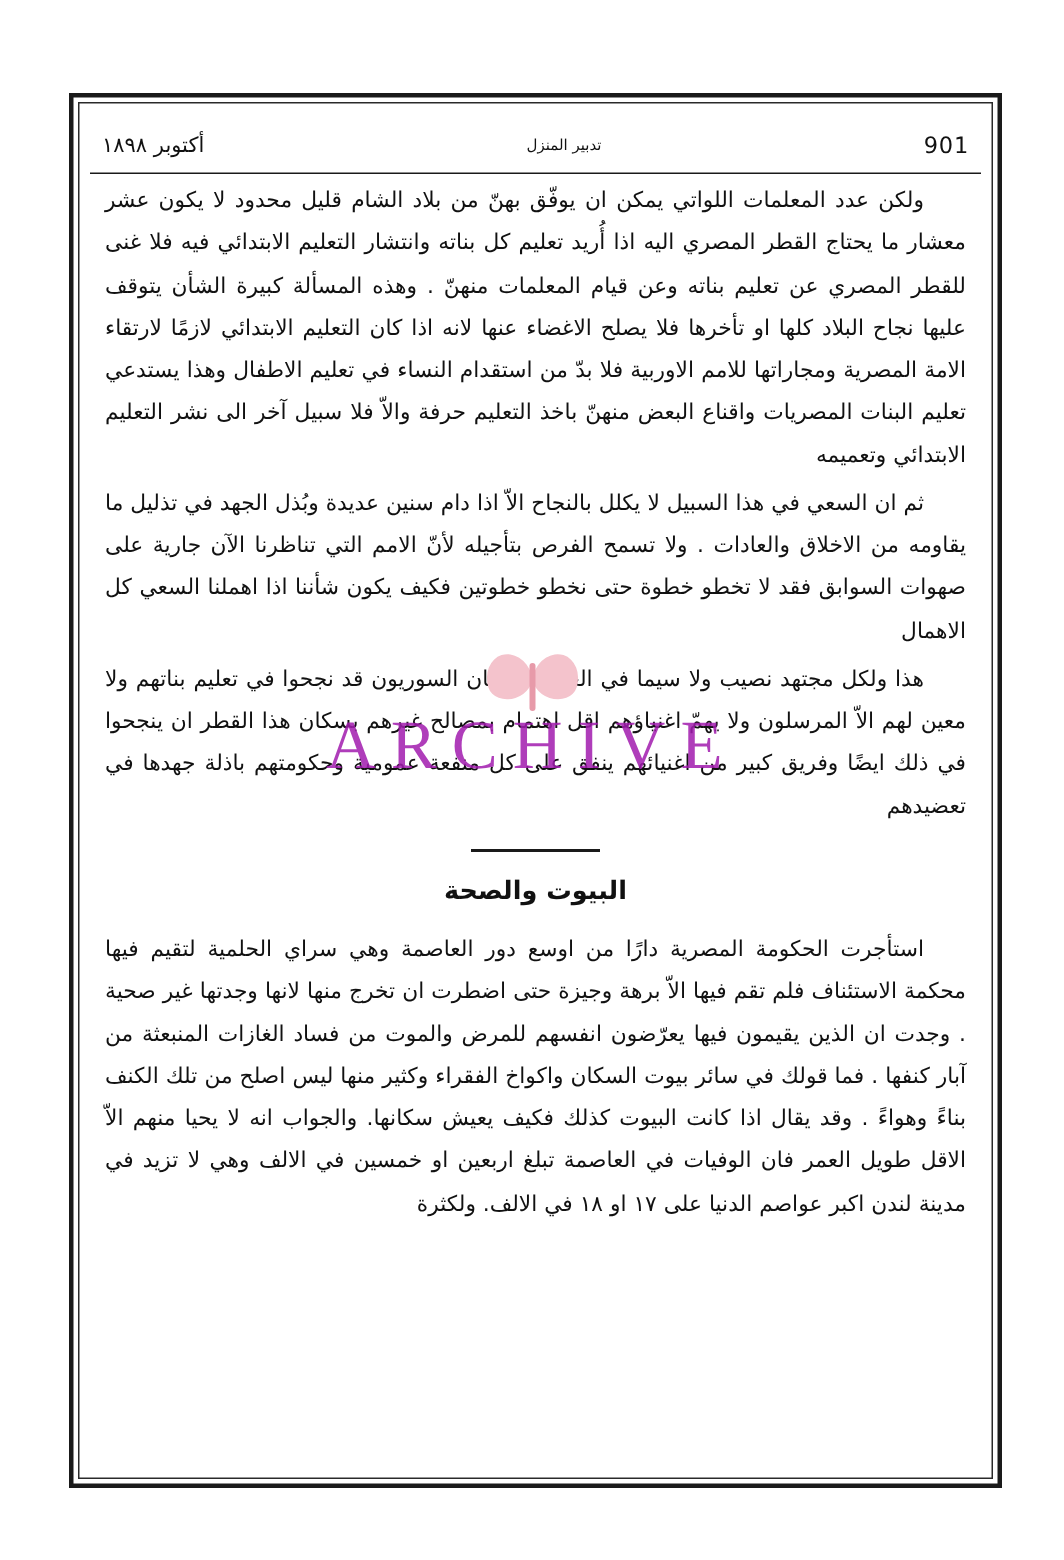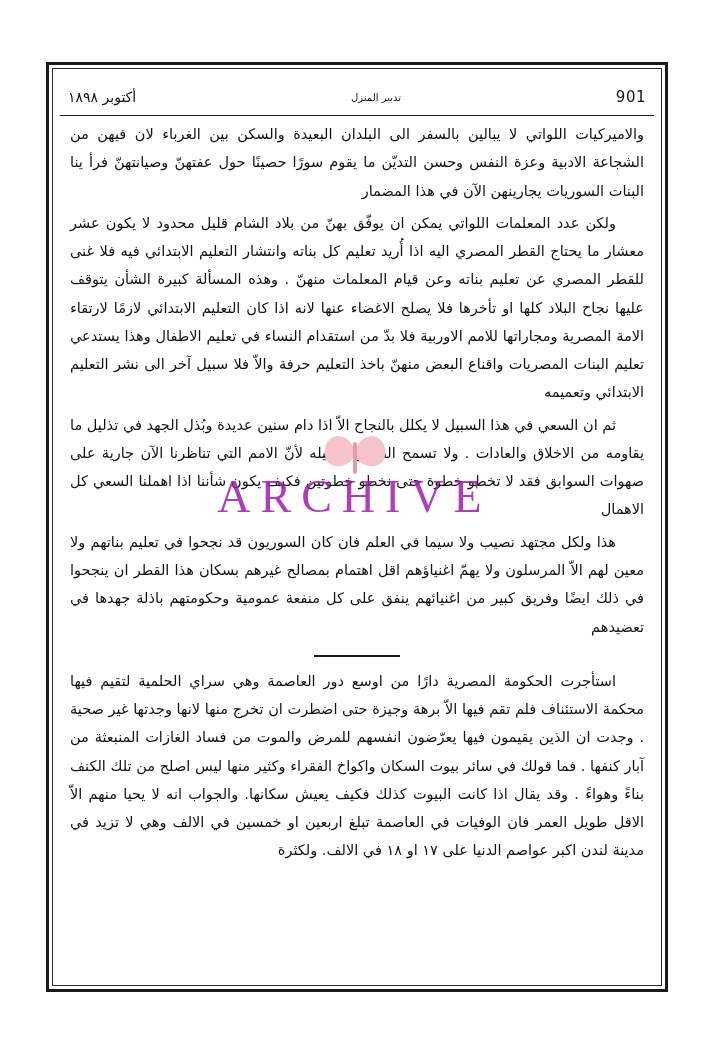--- a/index.html
+++ b/index.html
@@ -157,27 +157,27 @@
   <div class="content">
 
     <div class="page-header">
       <span class="header-right">901</span>
       <span class="header-center">تدبير المنزل</span>
       <span class="header-left">أكتوبر ١٨٩٨</span>
       <div class="header-rule"></div>
     </div>
 
     <div class="body-text">
-      <p class="para no-indent">والاميركيات اللواتي لا يبالين بالسفر الى البلدان البعيدة والسكن بين الغرباء لان فيهن من الشجاعة الادبية وعزة النفس وحسن التديّن ما يقوم سورًا حصينًا حول عفتهنّ وصيانتهنّ فرأ ينا البنات السوريات يجارينهن الآن في هذا المضمار</p>
       <p class="para">ولكن عدد المعلمات اللواتي يمكن ان يوفّق بهنّ من بلاد الشام قليل محدود لا يكون عشر معشار ما يحتاج القطر المصري اليه اذا أُريد تعليم كل بناته وانتشار التعليم الابتدائي فيه فلا غنى للقطر المصري عن تعليم بناته وعن قيام المعلمات منهنّ . وهذه المسألة كبيرة الشأن يتوقف عليها نجاح البلاد كلها او تأخرها فلا يصلح الاغضاء عنها لانه اذا كان التعليم الابتدائي لازمًا لارتقاء الامة المصرية ومجاراتها للامم الاوربية فلا بدّ من استقدام النساء في تعليم الاطفال وهذا يستدعي تعليم البنات المصريات واقناع البعض منهنّ باخذ التعليم حرفة والاّ فلا سبيل آخر الى نشر التعليم الابتدائي وتعميمه</p>
       <p class="para">ثم ان السعي في هذا السبيل لا يكلل بالنجاح الاّ اذا دام سنين عديدة وبُذل الجهد في تذليل ما يقاومه من الاخلاق والعادات . ولا تسمح الفرص بتأجيله لأنّ الامم التي تناظرنا الآن جارية على صهوات السوابق فقد لا تخطو خطوة حتى نخطو خطوتين فكيف يكون شأننا اذا اهملنا السعي كل الاهمال</p>
       <p class="para">هذا ولكل مجتهد نصيب ولا سيما في العلم فان كان السوريون قد نجحوا في تعليم بناتهم ولا معين لهم الاّ المرسلون ولا يهمّ اغنياؤهم اقل اهتمام بمصالح غيرهم بسكان هذا القطر ان ينجحوا في ذلك ايضًا وفريق كبير من اغنيائهم ينفق على كل منفعة عمومية وحكومتهم باذلة جهدها في تعضيدهم</p>
 
       <div class="section-divider"></div>
 
+      <h2 class="section-heading">البيوت والصحة</h2>
 
       <p class="para">استأجرت الحكومة المصرية دارًا من اوسع دور العاصمة وهي سراي الحلمية لتقيم فيها محكمة الاستئناف فلم تقم فيها الاّ برهة وجيزة حتى اضطرت ان تخرج منها لانها وجدتها غير صحية . وجدت ان الذين يقيمون فيها يعرّضون انفسهم للمرض والموت من فساد الغازات المنبعثة من آبار كنفها . فما قولك في سائر بيوت السكان واكواخ الفقراء وكثير منها ليس اصلح من تلك الكنف بناءً وهواءً . وقد يقال اذا كانت البيوت كذلك فكيف يعيش سكانها. والجواب انه لا يحيا منهم الاّ الاقل طويل العمر فان الوفيات في العاصمة تبلغ اربعين او خمسين في الالف وهي لا تزيد في مدينة لندن اكبر عواصم الدنيا على ١٧ او ١٨ في الالف. ولكثرة</p>
     </div>
 
   </div>
 
   <div class="watermark">
     <div class="wm-mark">
       <span class="lobe left"></span>
       <span class="lobe right"></span>

